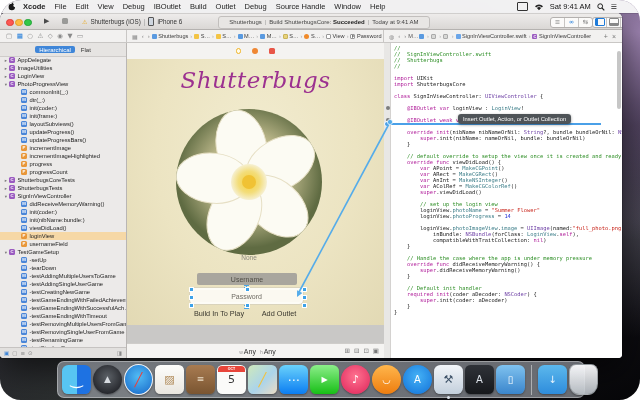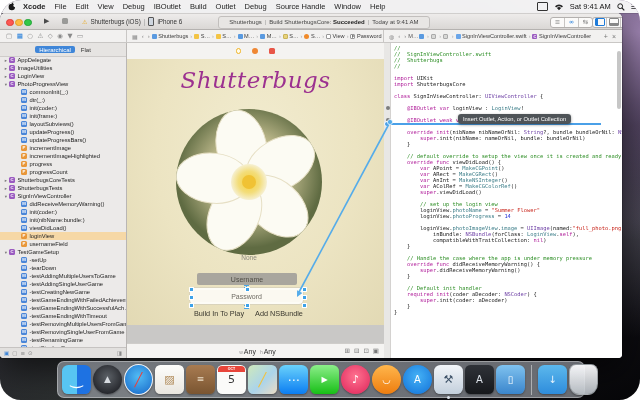--- a/index.html
+++ b/index.html
@@ -10,21 +10,21 @@
       radial-gradient(ellipse at 104% 55%, rgba(160,160,175,.35) 0%, transparent 38%),
       radial-gradient(ellipse at 20% 110%, rgba(70,80,70,.6) 0%, transparent 45%),
       linear-gradient(160deg,#5a4f64 0%,#332d3e 35%,#17151e 65%,#070709 100%); border-radius: 21px;}
   .glyph{font-family:"DejaVu Sans",sans-serif;}
   
   .menubar{position:absolute;left:0;top:0;width:640px;height:13px;background:rgba(248,248,248,.96);
     display:flex;align-items:center;font-size:7.5px;color:#222;z-index:30;box-shadow:0 0.5px 0 rgba(0,0,0,.25);}
   .menubar .apple{margin:0 7px 0 8px;display:flex;align-items:center;}
   .mitem{margin-right:9px;white-space:nowrap;}
   .mitem.bold{font-weight:bold;}
-  .menu-right{margin-left:auto;display:flex;align-items:center;gap:6px;padding-right:3px;}
+  .menu-right{margin-left:auto;display:flex;align-items:center;gap:6px;padding-right:23px;}
   .mb-time{font-size:7.5px;color:#111;}
   .mb-mini{width:9px;height:7px;border:1px solid #333;border-radius:1px;}
   
   .window{position:absolute;left:0;top:13px;width:622px;height:345px;border-radius:5px 5px 4px 4px;
     box-shadow:0 12px 34px rgba(0,0,0,.6), 0 0 0 0.5px rgba(0,0,0,.35);background:#fff;z-index:10;overflow:hidden;}
   .toolbar{position:absolute;left:0;top:0;right:0;height:16px;background:linear-gradient(#efedec,#dad7d5);
     border-bottom:1px solid #b5b2b0;border-radius:5px 5px 0 0;}
   .tl{position:absolute;top:5.5px;width:5.5px;height:5.5px;border-radius:50%;}
   .tl.red{left:6px;background:#fc5753;border:0.5px solid #df3e38;}
   .tl.yel{left:15px;background:#fdbc40;border:0.5px solid #de9c2e;}
@@ -568,21 +568,21 @@
           <span class="handle" style="left:118px;top:227.5px"></span>
           <span class="handle" style="left:174.5px;top:227.5px"></span>
           <span class="handle" style="left:61.5px;top:236px"></span>
           <span class="handle" style="left:174.5px;top:236px"></span>
           <span class="handle" style="left:61.5px;top:243.5px"></span>
           <span class="handle" style="left:118px;top:243.5px"></span>
           <span class="handle" style="left:174.5px;top:243.5px"></span>
           <span class="ibeam" style="left:119px;top:226px;height:3px"></span>
           <span class="ibeam" style="left:119px;top:246px;height:4px"></span>
           <span class="btn-label" style="left:57px;width:70px">Build In To Play</span>
-          <span class="btn-label" style="left:127px;width:50px">Add NSBundle</span>
+          <span class="btn-label" style="left:127px;width:50px">Add Outlet</span>
         </div>
         <div class="sizebar">
           <span style="display:flex;align-items:baseline">
             <span class="wh">w</span>
               <span>Any</span>
             <span class="wh">h</span>
               <span>Any</span>
           </span>
           <span class="sc-icons glyph" id="sc-icons">
               <span>⊞</span>

